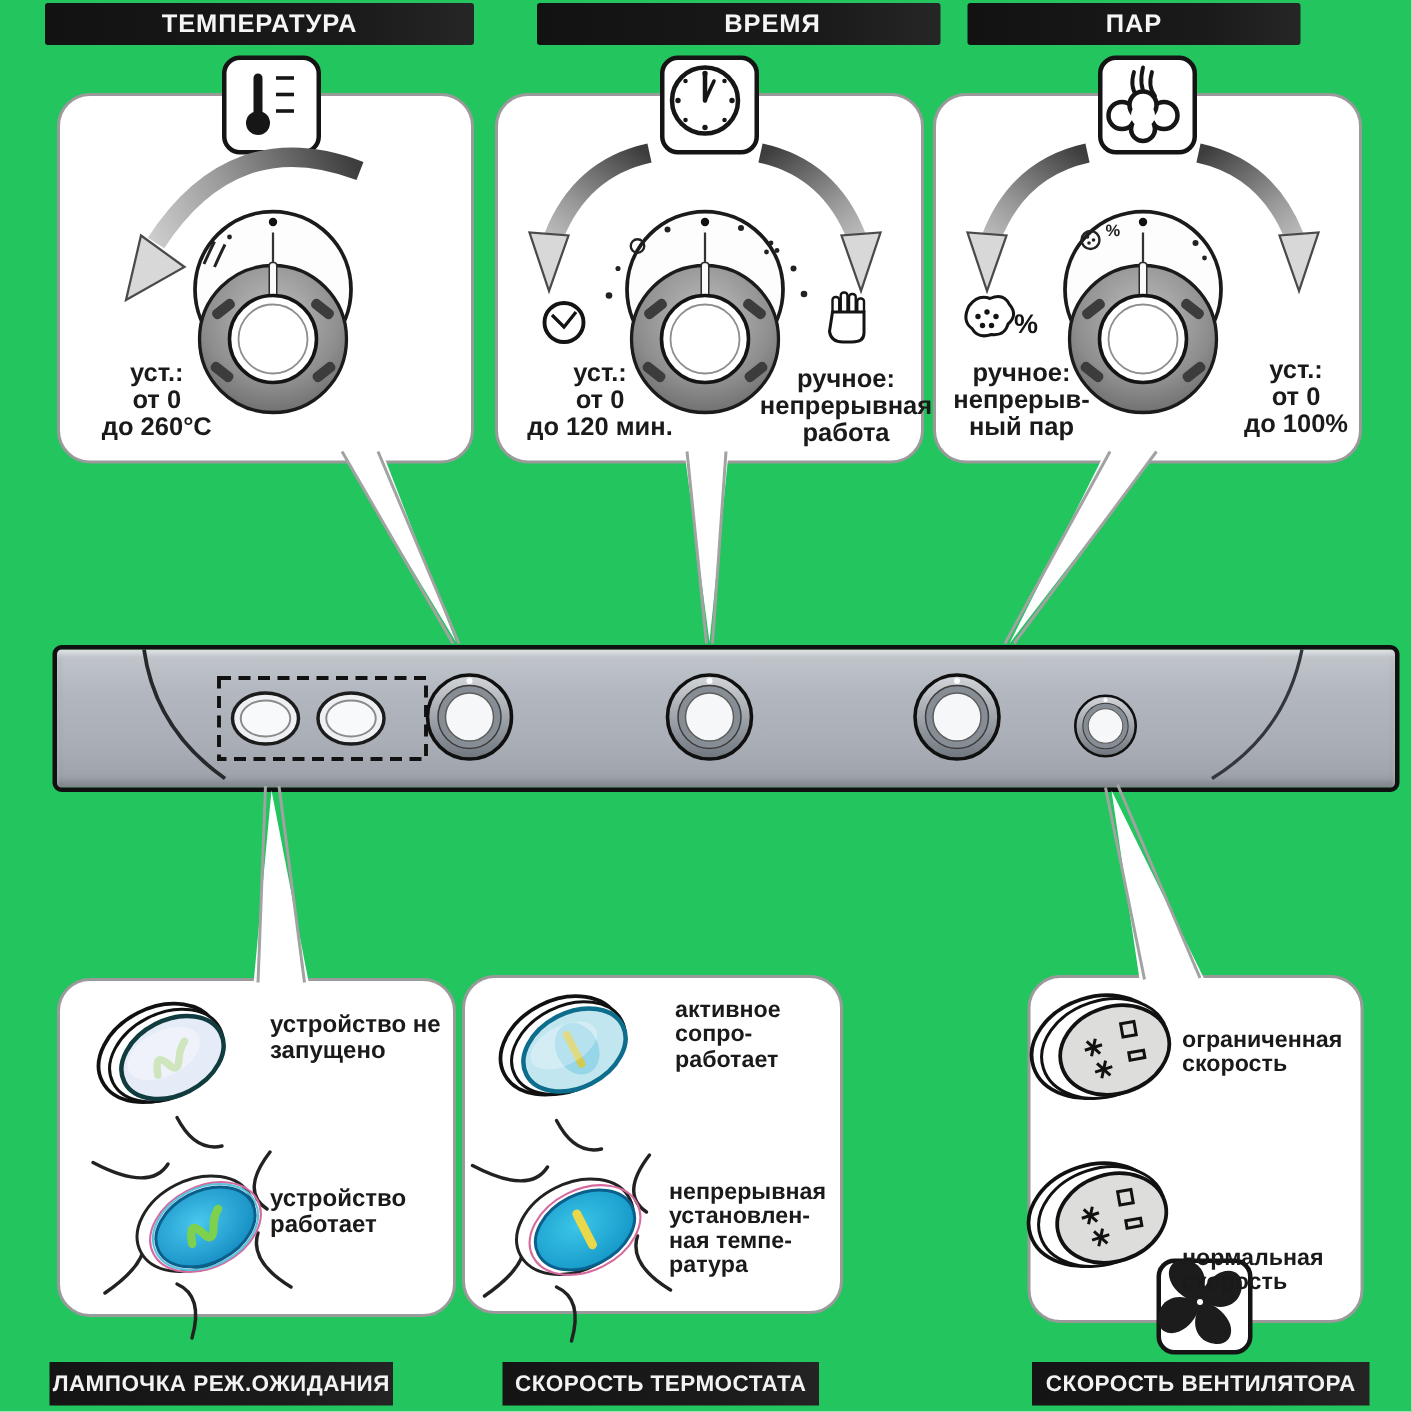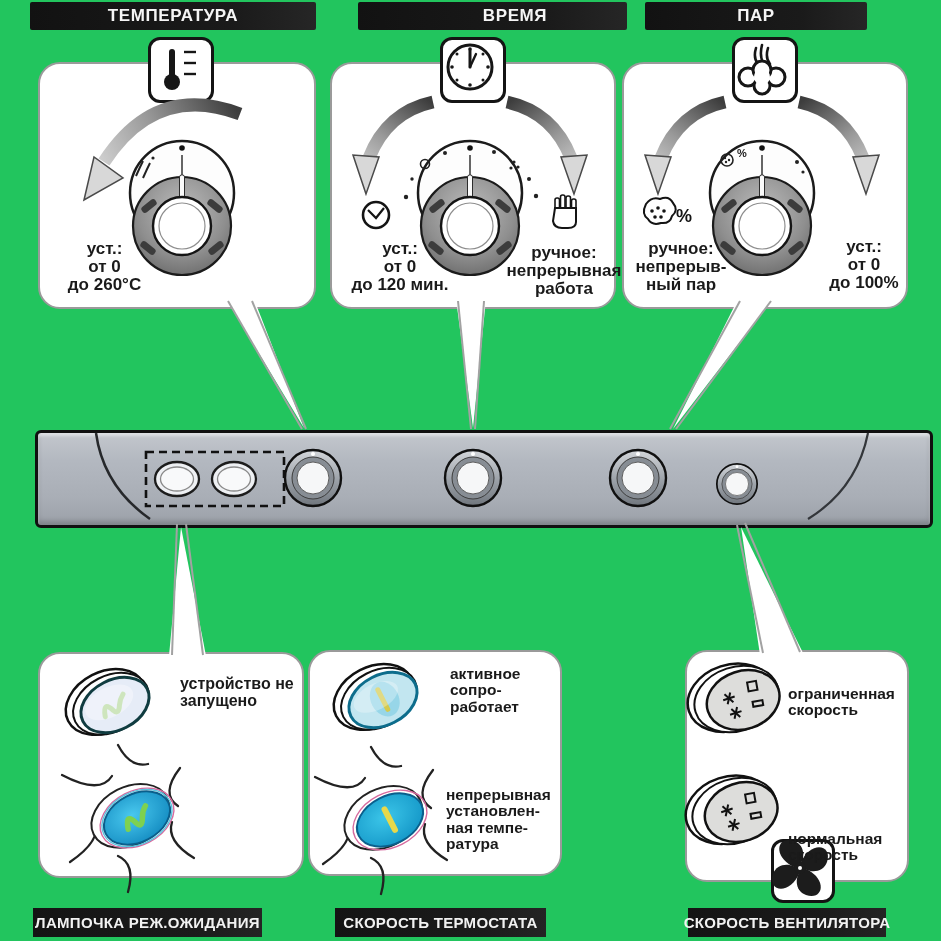--- a/index.html
+++ b/index.html
@@ -52,21 +52,21 @@
   <div class="box" style="left:685px;top:650px;width:220px;height:228px;"></div>
 
   <div class="iconsq" style="left:771px;top:839px;width:58px;height:58px;"></div>
 
   <div class="bbar" style="left:33px;top:908px;width:229px;">
     <span>ЛАМПОЧКА РЕЖ.ОЖИДАНИЯ</span>
   </div>
   <div class="bbar" style="left:335px;top:908px;width:211px;">
     <span>СКОРОСТЬ ТЕРМОСТАТА</span>
   </div>
-  <div class="bbar" style="left:688px;top:908px;width:198px;">
+  <div class="bbar" style="left:688px;top:908px;width:225px;">
     <span>СКОРОСТЬ ВЕНТИЛЯТОРА</span>
   </div>
 
   <svg class="overlay" width="941" height="941" viewBox="0 0 941 941">
     <defs>
       <radialGradient id="ringGrad" cx="50%" cy="35%" r="75%">
         <stop offset="0%" stop-color="#bdbdbd"></stop>
           <stop offset="60%" stop-color="#8f8f8f"></stop>
           <stop offset="100%" stop-color="#636363"></stop>
       </radialGradient>
@@ -384,20 +384,22 @@
 работа</div>
   <div class="lbl c" style="left:616px;top:240px;width:106px;font-size:17px;">ручное:
 непрерыв-
 ный пар</div>
   <div class="lbl c" style="left:802px;top:238px;width:100px;font-size:17px;">уст.:
 от 0
 до 100%</div>
 
   <div class="lbl" style="left:180px;top:676px;width:128px;font-size:16px;">устройство не
 запущено</div>
+  <div class="lbl" style="left:180px;top:792px;width:128px;font-size:16px;">устройство
+работает</div>
 
   <div class="lbl" style="left:450px;top:666px;width:108px;font-size:15.5px;">активное
 сопро-
 работает</div>
   <div class="lbl" style="left:446px;top:787px;width:112px;font-size:15.5px;">непрерывная
 установлен-
 ная темпе-
 ратура</div>
 
   <div class="lbl" style="left:788px;top:686px;width:116px;font-size:15.5px;">ограниченная

